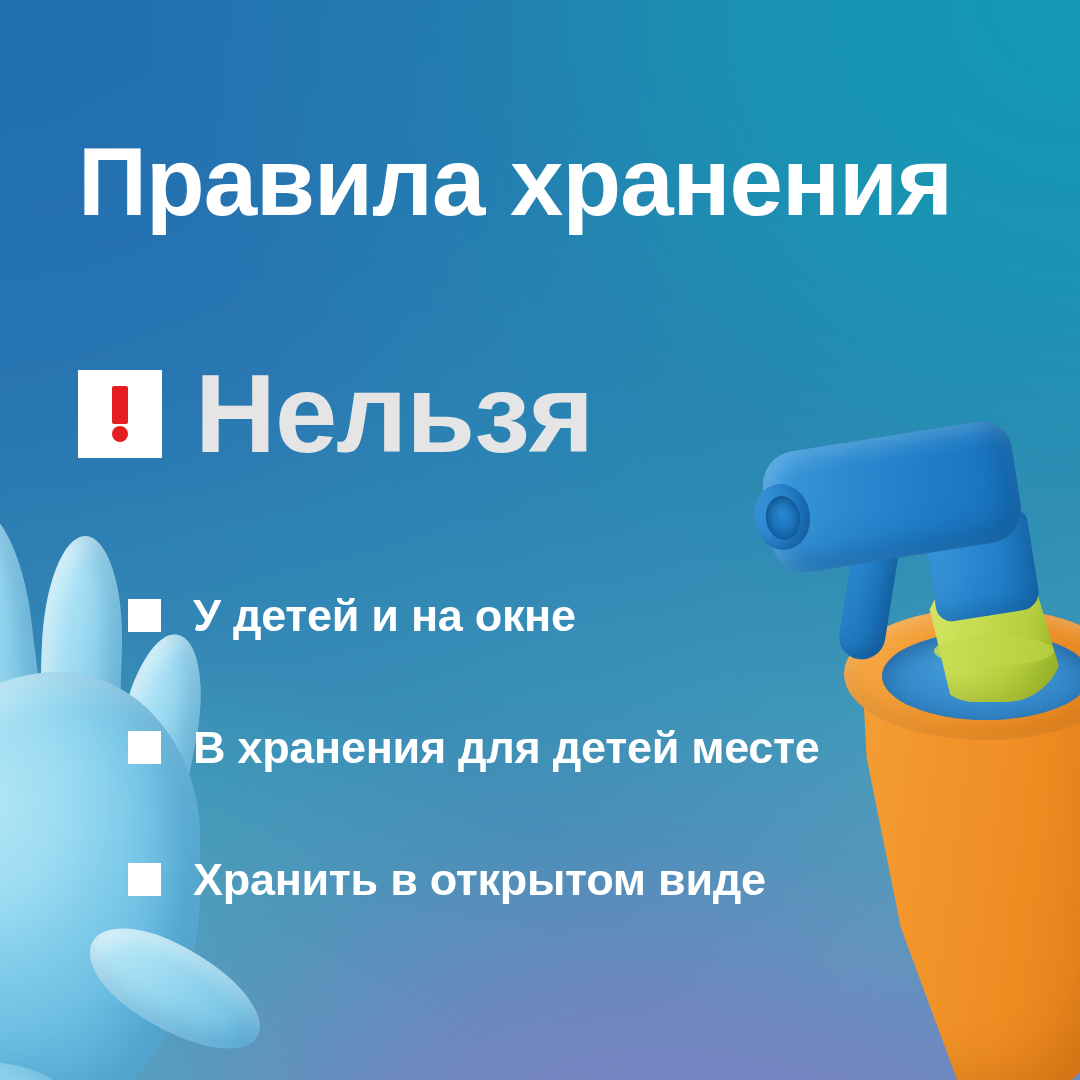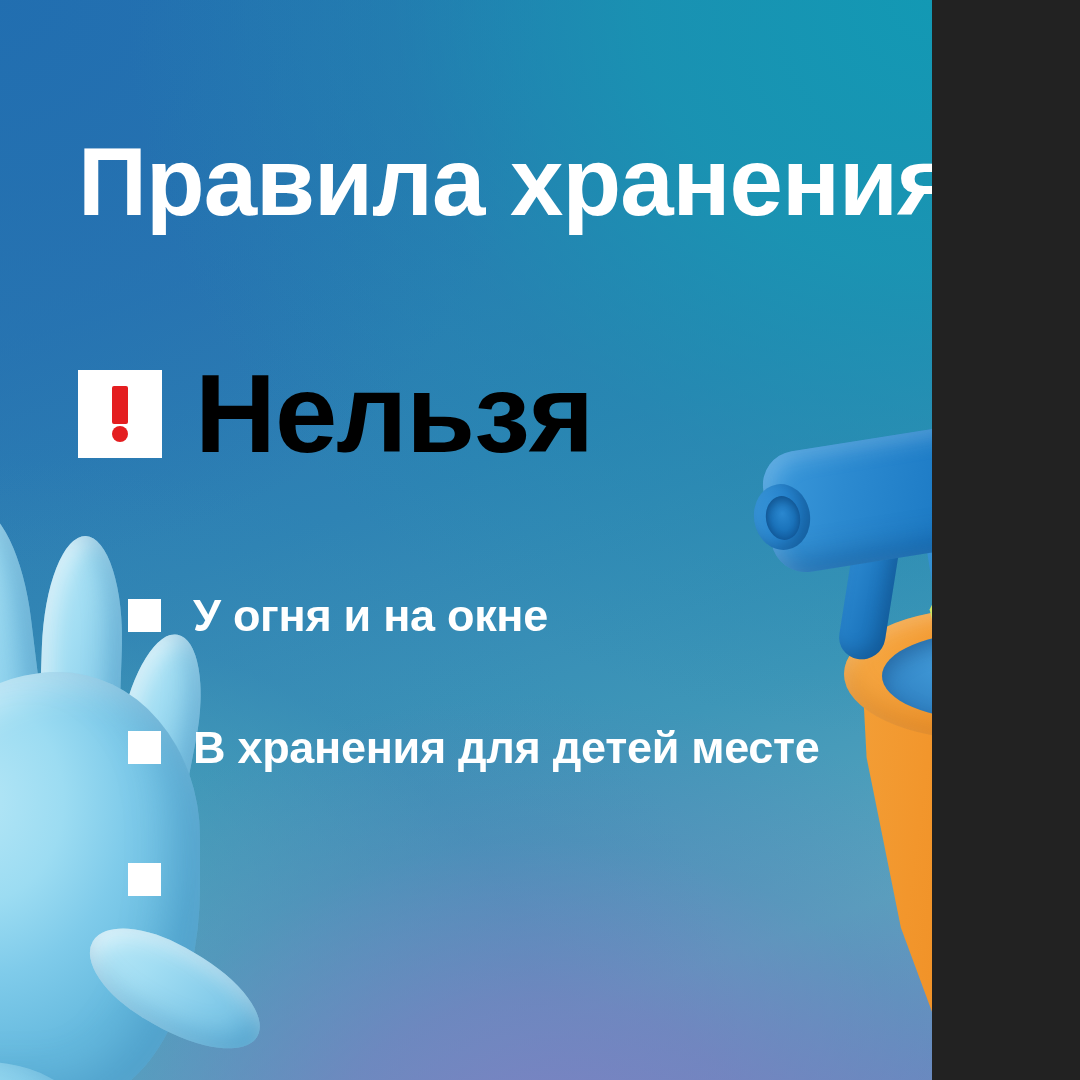--- a/index.html
+++ b/index.html
@@ -1,17 +1,17 @@
 <!DOCTYPE html>
 <html><head>
 <meta charset="utf-8">
 <style>
   html,body{margin:0;padding:0;background:#222;}
   .poster{
-    position:relative;width:932px;height:1080px;overflow:hidden;
+    position:relative;width:1080px;height:1080px;overflow:hidden;
     font-family:"Liberation Sans","DejaVu Sans",sans-serif;
     background:#2B78B5;
   }
   
   .bg-base{position:absolute;inset:0;
     background:linear-gradient(160deg,#2471B0 0%,#2975B2 22%,#2E83B4 45%,#3E96B8 68%,#59A5BE 86%,#6D8FC2 100%);}
   .bg-teal-tr{position:absolute;inset:0;
     background:radial-gradient(120% 95% at 100% 0%, rgba(18,154,180,0.97) 0%, rgba(22,152,178,0.80) 26%, rgba(30,140,175,0.40) 48%, rgba(36,118,176,0.0) 72%);}
   .bg-cyan-bl{position:absolute;inset:0;
     background:radial-gradient(95% 70% at 2% 100%, rgba(86,177,197,0.95) 0%, rgba(79,168,188,0.65) 32%, rgba(62,140,180,0.22) 60%, rgba(40,120,180,0) 82%);}
@@ -90,21 +90,21 @@
     font-size:96px;font-weight:700;color:#FFFFFF;letter-spacing:-1px;
     white-space:nowrap;line-height:1.0;}
   .warn-row{position:absolute;left:78px;top:358px;display:flex;align-items:center;gap:33px;}
   .warn-box{width:84px;height:88px;background:#FFFFFF;display:flex;
     align-items:center;justify-content:center;flex:none;}
   .warn-mark{display:block;width:16px;height:56px;position:relative;}
   .warn-mark::before{content:"";position:absolute;left:0;top:0;width:16px;height:38px;
     background:#E41E20;border-radius:2px;}
   .warn-mark::after{content:"";position:absolute;left:0;bottom:0;width:16px;height:16px;
     background:#E41E20;border-radius:50%;}
-  .warn-label{font-size:112px;font-weight:700;color:#000000;line-height:1;
+  .warn-label{font-size:112px;font-weight:700;color:#e5e5e5;line-height:1;
     white-space:nowrap;letter-spacing:-1px;}
 
   .bullets{position:absolute;left:128px;top:584px;width:900px;}
   .bullet{display:flex;align-items:center;gap:32px;height:62px;margin-bottom:70px;}
   .bullet-square{width:33px;height:33px;background:#FFFFFF;flex:none;}
   .bullet-text{font-size:45px;font-weight:700;color:#FFFFFF;white-space:nowrap;
     letter-spacing:-0.3px;line-height:1;}
 </style>
 </head>
 <body>
@@ -149,24 +149,25 @@
   <div class="warn-row">
     <div class="warn-box">
       <span class="warn-mark"></span>
     </div>
     <div class="warn-label">Нельзя</div>
   </div>
 
   <div class="bullets">
     <div class="bullet">
       <span class="bullet-square"></span>
-      <span class="bullet-text">У огня и на окне</span>
+      <span class="bullet-text">У детей и на окне</span>
     </div>
     <div class="bullet">
       <span class="bullet-square"></span>
       <span class="bullet-text">В хранения для детей месте</span>
     </div>
     <div class="bullet">
       <span class="bullet-square"></span>
+      <span class="bullet-text">Хранить в открытом виде</span>
     </div>
   </div>
 
 </div>
 
 </body></html>

